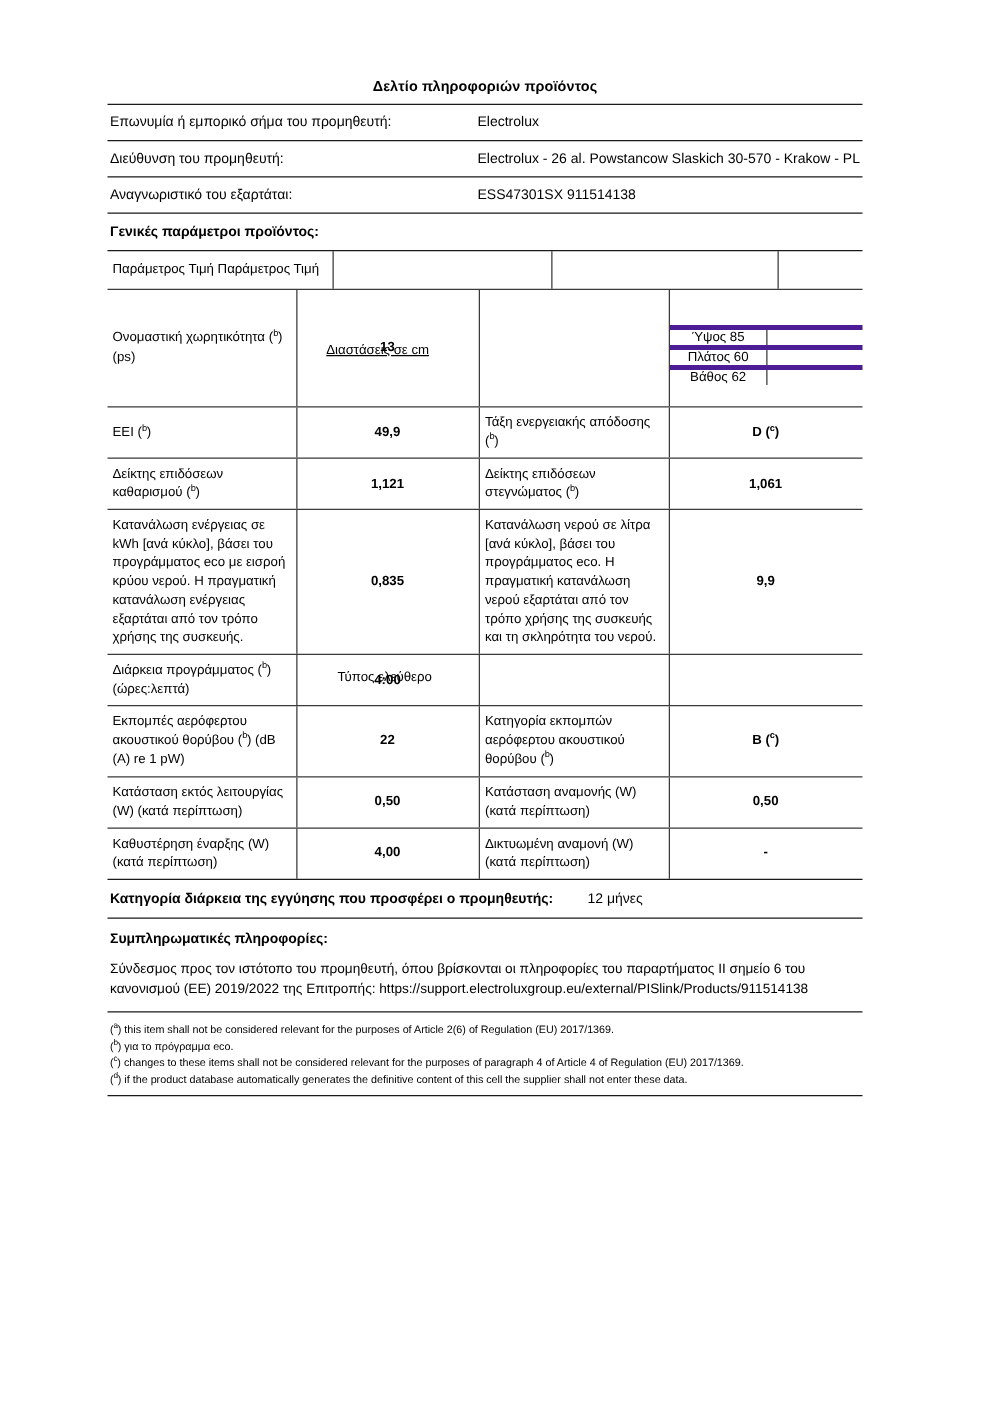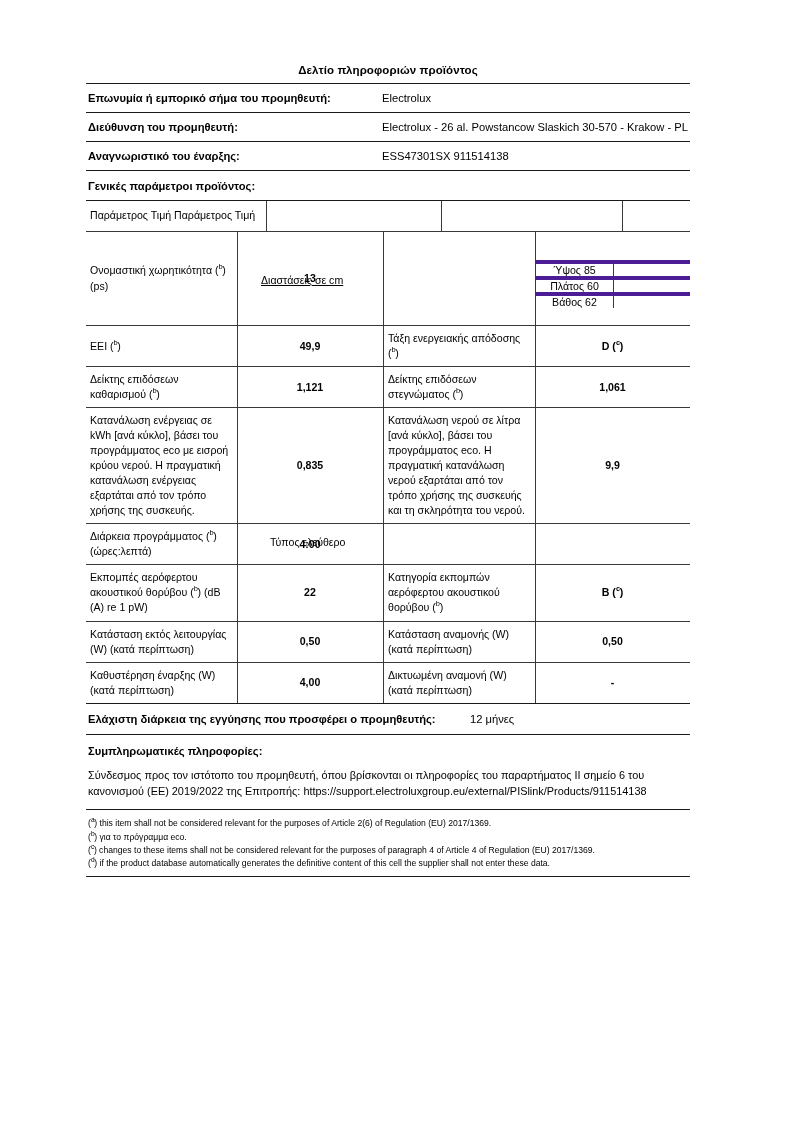--- a/index.html
+++ b/index.html
@@ -44,21 +44,21 @@
     table-layout: fixed;
   }
   .idtable tr > td {
     border-top: 1.6px solid #1a1a1a;
     padding: 8px 2px 8px 2px;
     vertical-align: middle;
     font-size: 11.2px;
   }
   .idtable .lbl {
     width: 290px;
-    font-weight: bold;
+    font-weight: normal;
   }
   .idtable .val {
     font-weight: normal;
   }
   .idtable tr.last > td { border-bottom: 1.6px solid #1a1a1a; }
 
   .section-label {
     font-weight: bold;
     font-size: 11.2px;
     padding: 9px 0 8px 2px;
@@ -210,21 +210,21 @@
       <tbody>
           <tr>
         <td class="lbl">Επωνυμία ή εμπορικό σήμα του προμηθευτή:</td>
         <td class="val">Electrolux</td>
       </tr>
       <tr>
         <td class="lbl">Διεύθυνση του προμηθευτή:</td>
         <td class="val">Electrolux - 26 al. Powstancow Slaskich 30-570 - Krakow - PL</td>
       </tr>
       <tr class="last">
-        <td class="lbl">Αναγνωριστικό του έναρξης:</td>
+        <td class="lbl">Αναγνωριστικό του εξαρτάται:</td>
         <td class="val">ESS47301SX 911514138</td>
       </tr>
     </tbody>
       </table>
 
     <div class="section-label">Γενικές παράμετροι προϊόντος:</div>
 
     <div class="grid">
 
       <div class="row hdrrow">
@@ -325,21 +325,21 @@
       <div class="row">
         <div class="c1 cell left top">Καθυστέρηση έναρξης (W) (κατά περίπτωση)</div>
         <div class="c2 cell center">4,00</div>
         <div class="c3 cell left top">Δικτυωμένη αναμονή (W) (κατά περίπτωση)</div>
         <div class="c4 cell center">-</div>
       </div>
 
     </div>
 
     <div class="warranty">
-      <div class="wlbl">Ελάχιστη διάρκεια της εγγύησης που προσφέρει ο προμηθευτής:</div>
+      <div class="wlbl">Κατηγορία διάρκεια της εγγύησης που προσφέρει ο προμηθευτής:</div>
       <div class="wval">12 μήνες</div>
     </div>
 
     <div class="extra-title">Συμπληρωματικές πληροφορίες:</div>
 
     <div class="extra-body">
       <div>Σύνδεσμος προς τον ιστότοπο του προμηθευτή, όπου βρίσκονται οι πληροφορίες του παραρτήματος II σημείο 6 του</div>
       <div>κανονισμού (ΕΕ) 2019/2022 της Επιτροπής: https://support.electroluxgroup.eu/external/PISlink/Products/911514138</div>
     </div>
 

